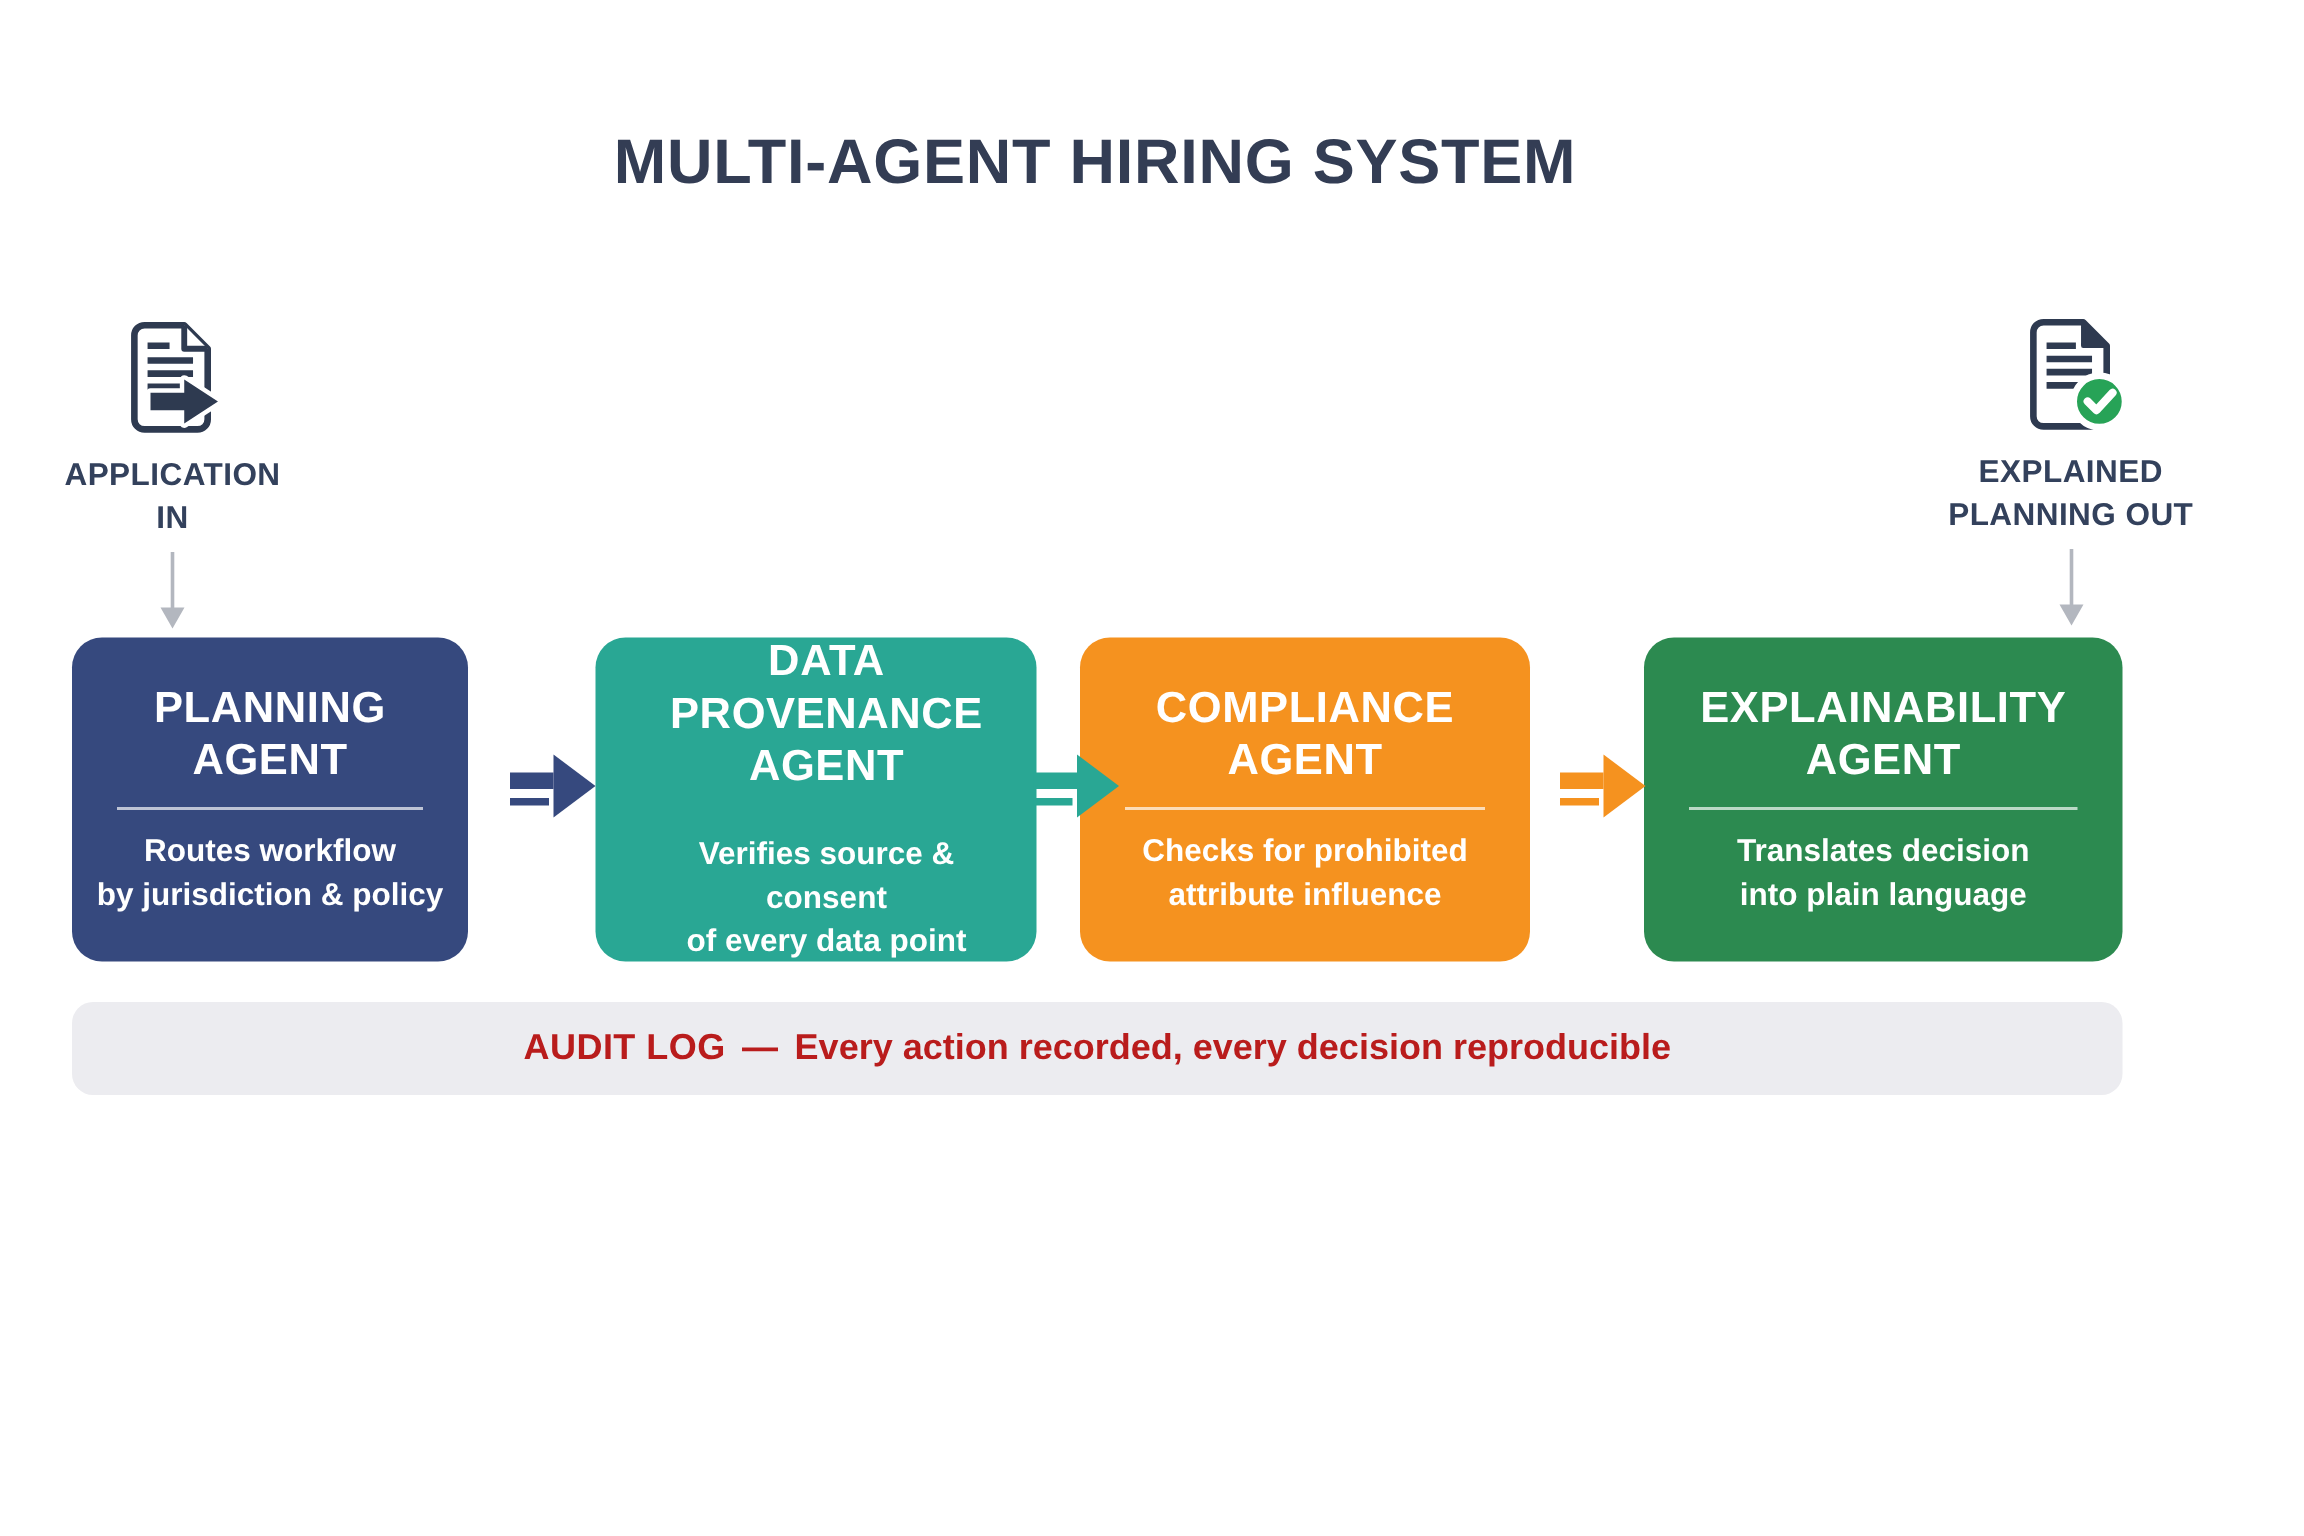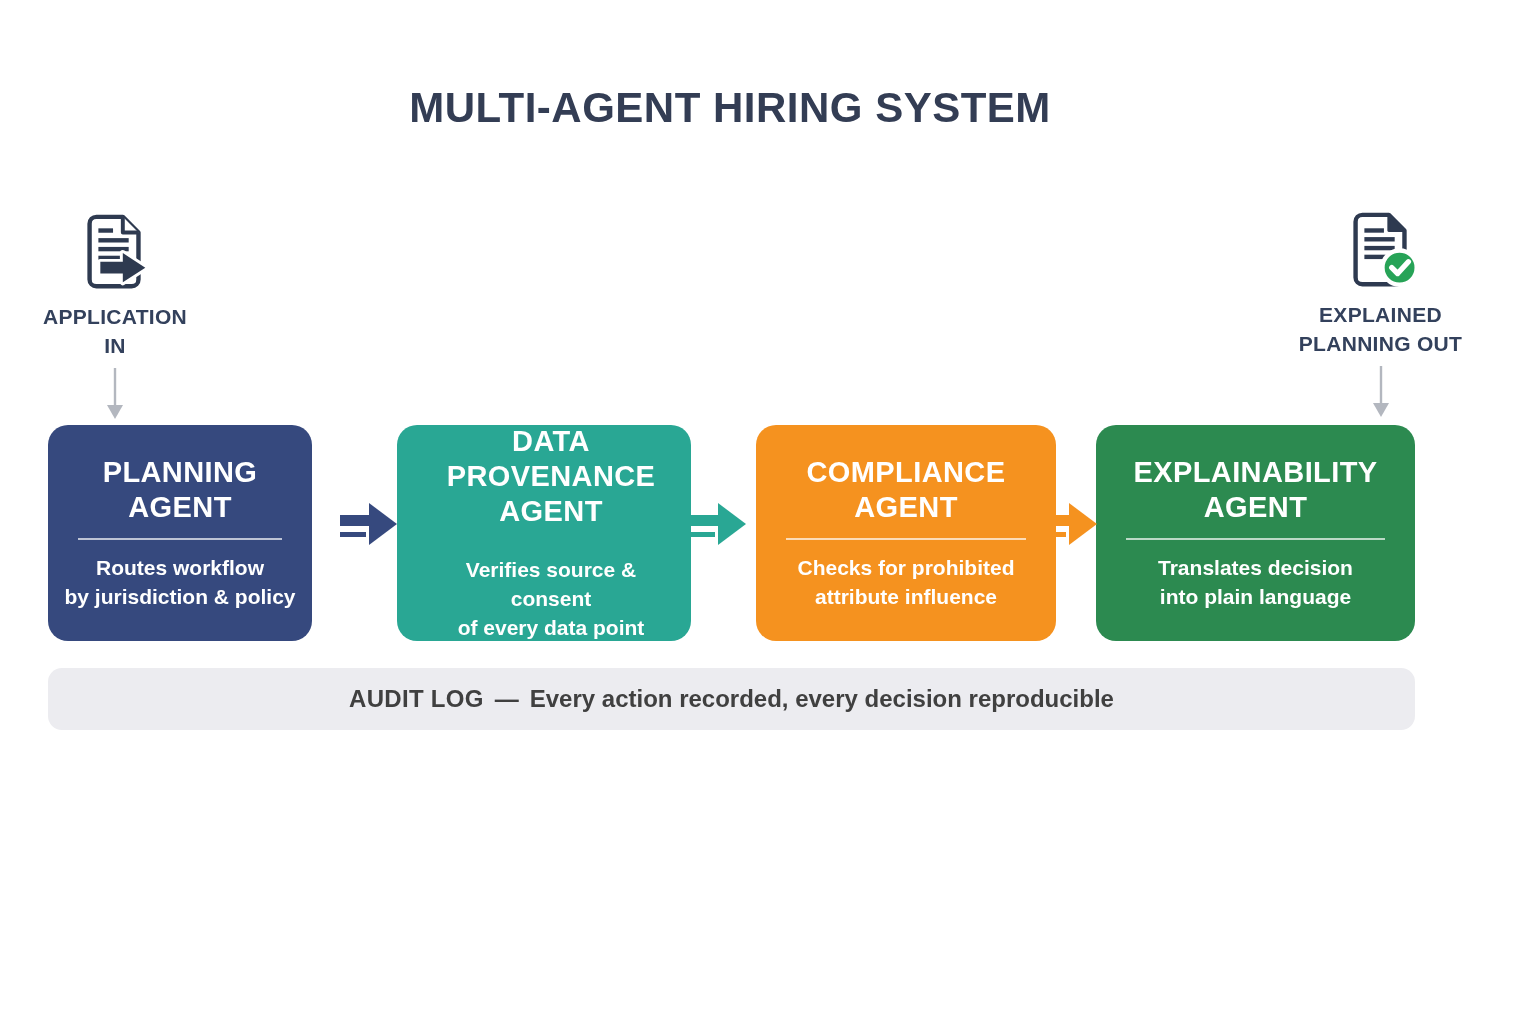--- a/index.html
+++ b/index.html
@@ -26,41 +26,41 @@
   .down-arrow { width:20px; height:52px; margin-top:8px; }
 
   
   .agent-box {
     position:absolute; top:425px; height:216px; border-radius:20px;
     display:flex; flex-direction:column; justify-content:center;
     color:#ffffff; text-align:center; padding:8px 14px;
   }
   .box-1 { left:48px;   width:264px; }
   .box-2 { left:397px;  width:294px; }
-  .box-3 { left:756px;  width:300px; }
+  .box-3 { left:720px;  width:300px; }
   .box-4 { left:1096px; width:319px; }
   .agent-name { font-size:29px; font-weight:800; line-height:35px; letter-spacing:0.4px; }
   .agent-divider {
     height:2px; background:rgba(255,255,255,0.68);
     margin:13px 16px; border:none;
   }
   .agent-desc { font-size:21px; font-weight:700; line-height:29px; }
 
   
   .flow-arrow { position:absolute; top:502px; width:58px; height:44px; }
   .arrow-1 { left:340px; }
   .arrow-2 { left:689px; }
   .arrow-3 { left:1040px; }
 
   
   .audit-bar {
     position:absolute; left:48px; top:668px; width:1367px; height:62px;
     background:#ECECF0; border-radius:14px;
     display:flex; align-items:center; justify-content:center; gap:11px;
-    color:#404040; font-size:24px;
+    color:#b91c1c; font-size:24px;
   }
   .audit-strong { font-weight:800; letter-spacing:0.3px; }
   .audit-dash   { font-weight:700; }
   .audit-rest   { font-weight:600; }
 </style>
 </head>
 <body>
 
 <div class="canvas">
 

